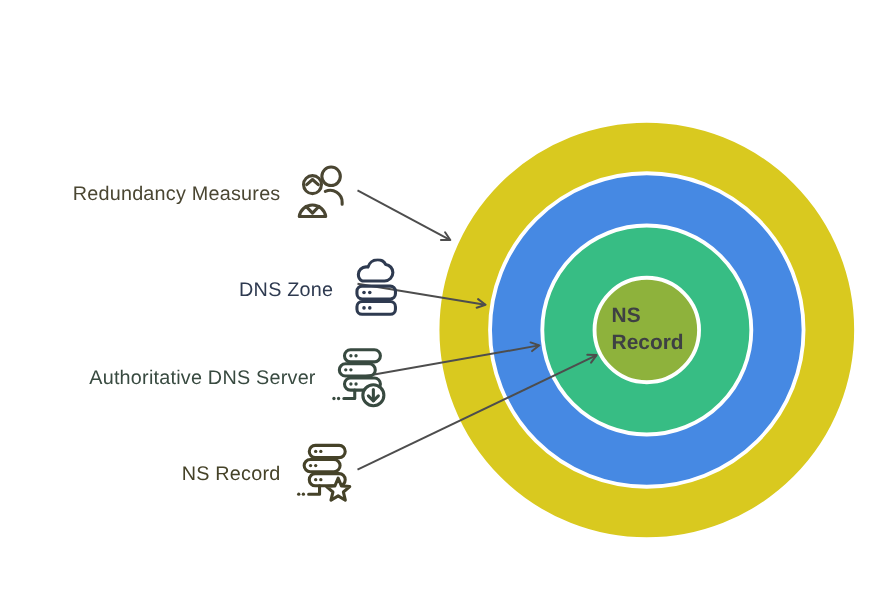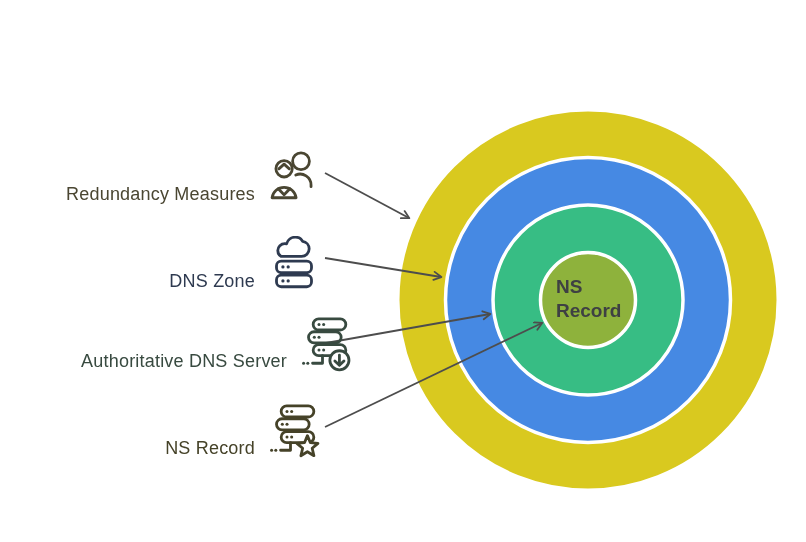--- a/index.html
+++ b/index.html
@@ -12,31 +12,31 @@
     overflow: hidden;
   }
   .diagram-svg { position: absolute; left: 0; top: 0; }
   .label-row {
     position: absolute;
     left: 0;
     width: 322px;
     height: 58px;
     display: flex;
     justify-content: flex-end;
-    align-items: flex-end;
+    align-items: center;
     gap: 11px;
   }
   .label-row .label-text {
     font-size: 18px;
     letter-spacing: 0.2px;
     white-space: nowrap;
   }
   .label-row svg { flex: 0 0 auto; display: block; }
   .row-1 { top: 147px; }
-  .row-2 { top: 234px; }
+  .row-2 { top: 234px; margin-left: 48px; }
   .row-3 { top: 314px; padding-left: 32px; }
   .row-4 { top: 401px; }
   .icon {
     stroke: currentColor;
     fill: none;
     stroke-width: 2.4;
     stroke-linecap: round;
     stroke-linejoin: round;
   }
   .icon .dot { fill: currentColor; stroke: none; }

